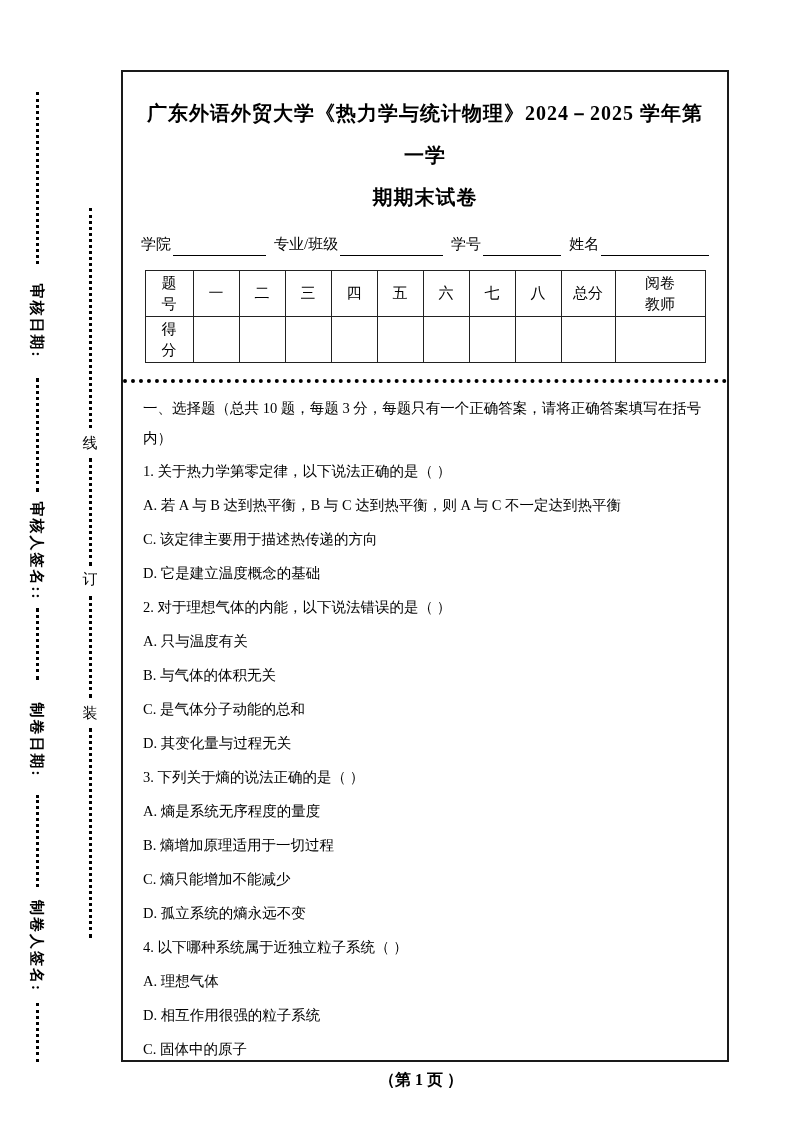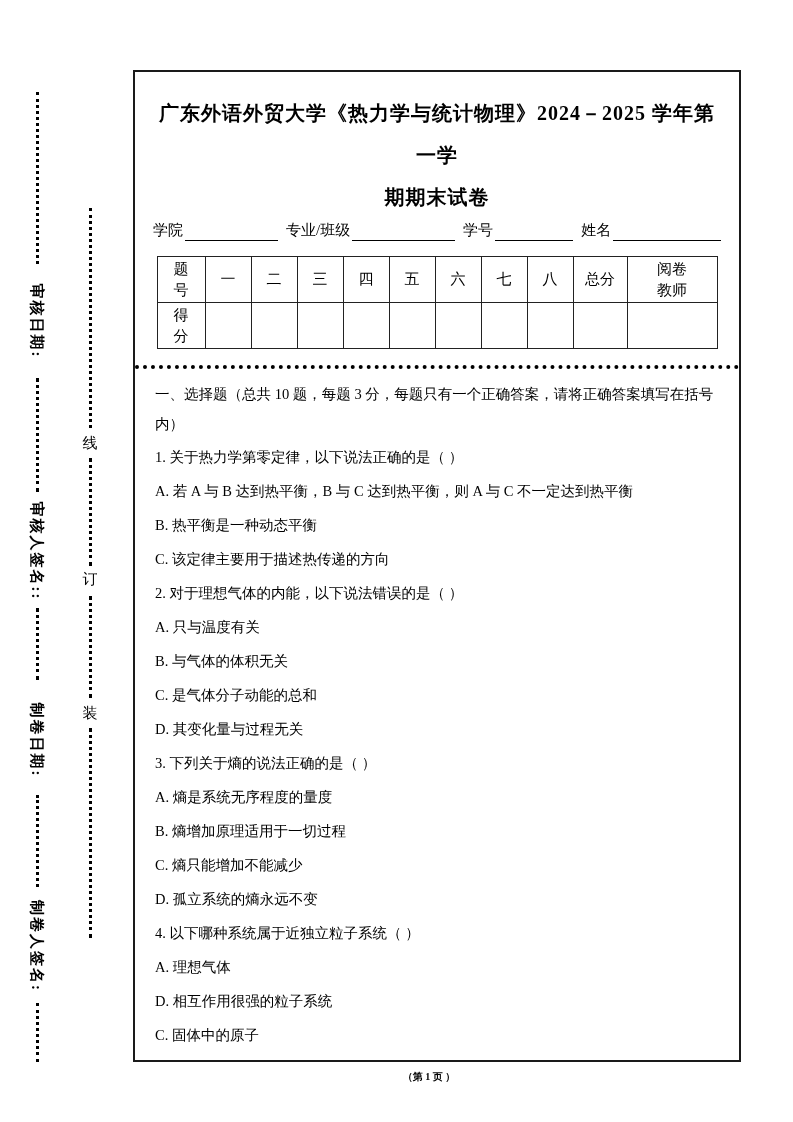--- a/index.html
+++ b/index.html
@@ -27,32 +27,32 @@
     transform:rotate(90deg);
     font-weight:bold; font-size:15px; letter-spacing:2px;
   }
   .seam-char {
     position:absolute; left:81px; width:18px;
     text-align:center; font-size:15px; line-height:18px;
   }
 
   
   .paper {
-    position:absolute; left:133px; top:70px;
+    position:absolute; left:121px; top:70px;
     width:608px; height:992px;
     border:2px solid #1a1a1a;
     padding:20px 18px 0 18px;
     background:#fff;
   }
 
   .title-line { font-weight:bold; font-size:20px; line-height:42px; text-align:center; letter-spacing:1px; }
 
   .fields {
-    display:flex; align-items:center;
-    font-size:15px; line-height:24px;
+    display:flex; align-items:flex-end;
+    margin-top:14px; font-size:15px; line-height:24px;
   }
   .field-label { white-space:nowrap; }
   .field-blank {
     display:inline-block; height:22px;
     border-bottom:1.5px solid #000;
     margin:0 8px 0 2px;
   }
   .w1 { width:95px; } .w2 { width:105px; } .w3 { width:80px; } .w4 { width:110px; margin-right:0; }
 
   .score-table { border-collapse:collapse; table-layout:fixed; width:560px; margin:14px auto 16px; }
@@ -63,22 +63,22 @@
   .stack2 { display:inline-block; width:1.15em; line-height:1.35; word-break:break-all; }
   .stack4 { display:inline-block; width:2.3em; line-height:1.35; word-break:break-all; }
 
   .dotted-sep { margin:6px -18px 0; border-top:4px dotted #000; height:0; }
 
   .content { margin-top:10px; font-size:14.5px; }
   .content p { margin:2px; line-height:32px; }
   .content p.section-heading { line-height:30px; }
 
   .footer {
-    position:absolute; left:125px; top:1070px; width:608px;
-    text-align:center; font-weight:bold; font-size:10px;
+    position:absolute; left:117px; top:1070px; width:608px;
+    text-align:center; font-weight:bold; font-size:16px;
   }
 </style>
 </head>
 <body>
 
 <div class="page">
 
   <div class="vdots c1" style="top:92px;height:172px;"></div>
   <div class="vlabel" style="top:311px;">审核日期:</div>
   <div class="vdots c1" style="top:378px;height:114px;"></div>
@@ -157,22 +157,22 @@
       </tbody>
     </table>
 
     <div class="dotted-sep"></div>
 
     <div class="content">
       <p class="section-heading">一、选择题（总共 10 题，每题 3 分，每题只有一个正确答案，请将正确答案填写在括号内）</p>
 
       <p>1.  关于热力学第零定律，以下说法正确的是（   ）</p>
       <p>A.  若 A 与 B 达到热平衡，B 与 C 达到热平衡，则 A 与 C 不一定达到热平衡</p>
-      <p>B.  热平衡是一种动态平衡</p>
       <p>C.  该定律主要用于描述热传递的方向</p>
+      <p>D.  它是建立温度概念的基础</p>
 
       <p>2.  对于理想气体的内能，以下说法错误的是（   ）</p>
       <p>A.  只与温度有关</p>
       <p>B.  与气体的体积无关</p>
       <p>C.  是气体分子动能的总和</p>
       <p>D.  其变化量与过程无关</p>
 
       <p>3.  下列关于熵的说法正确的是（   ）</p>
       <p>A.  熵是系统无序程度的量度</p>
       <p>B.  熵增加原理适用于一切过程</p>

